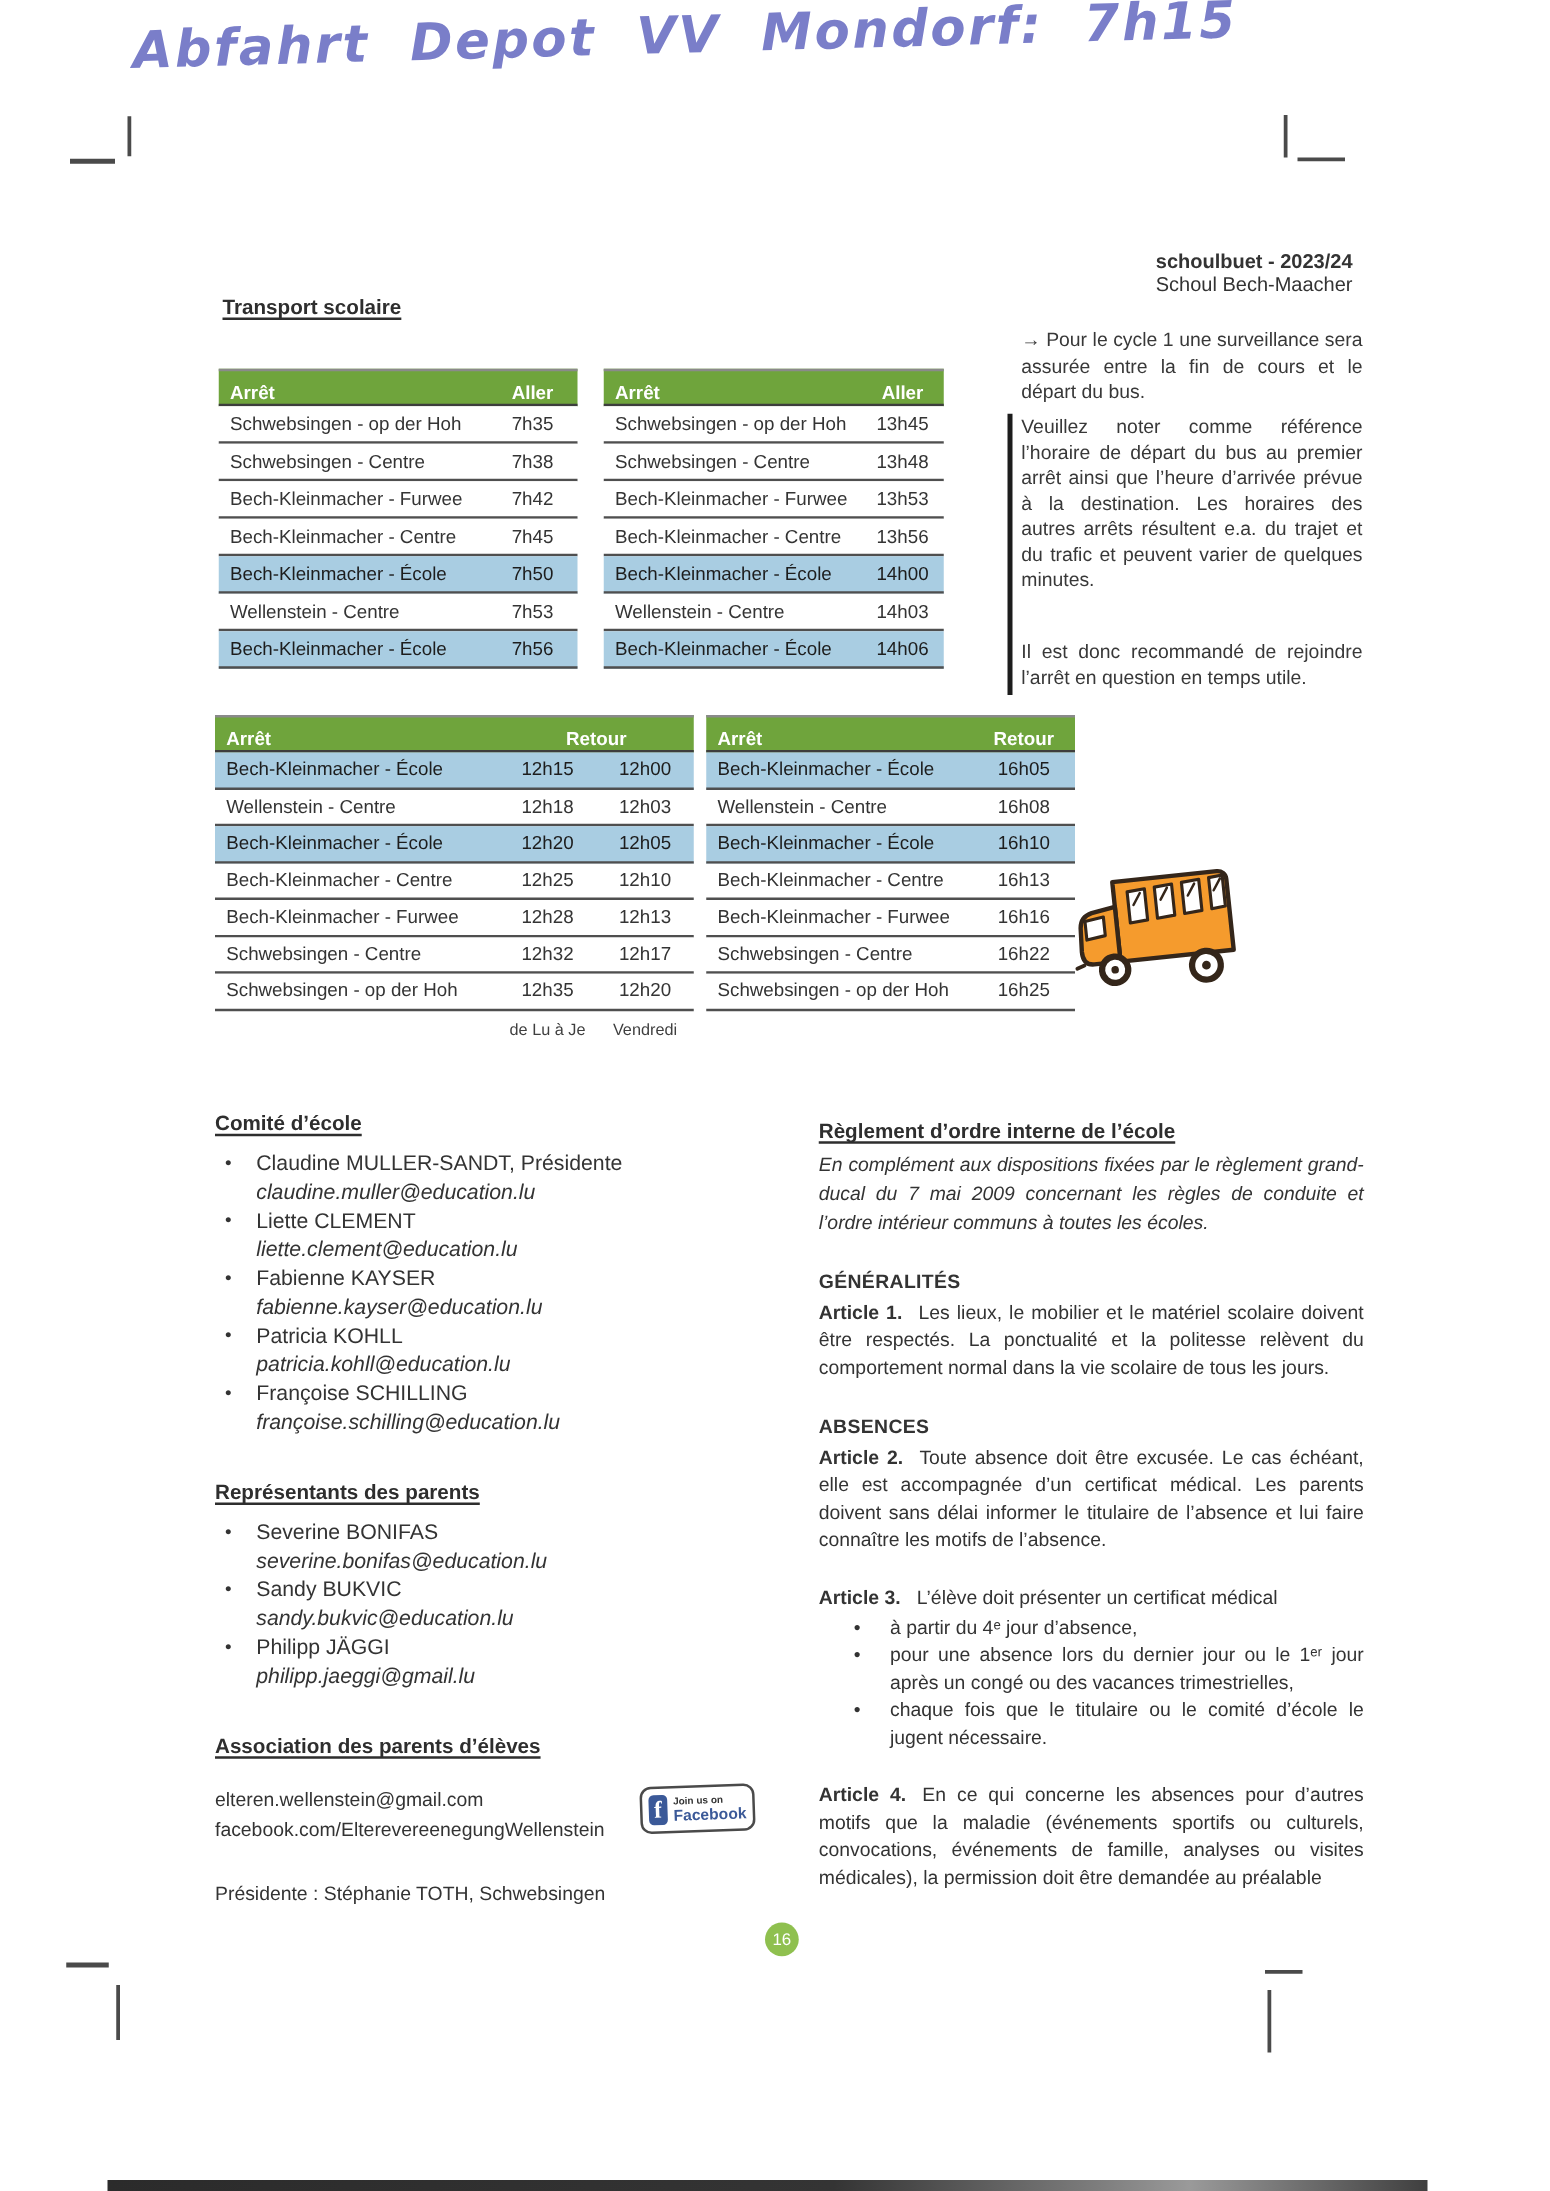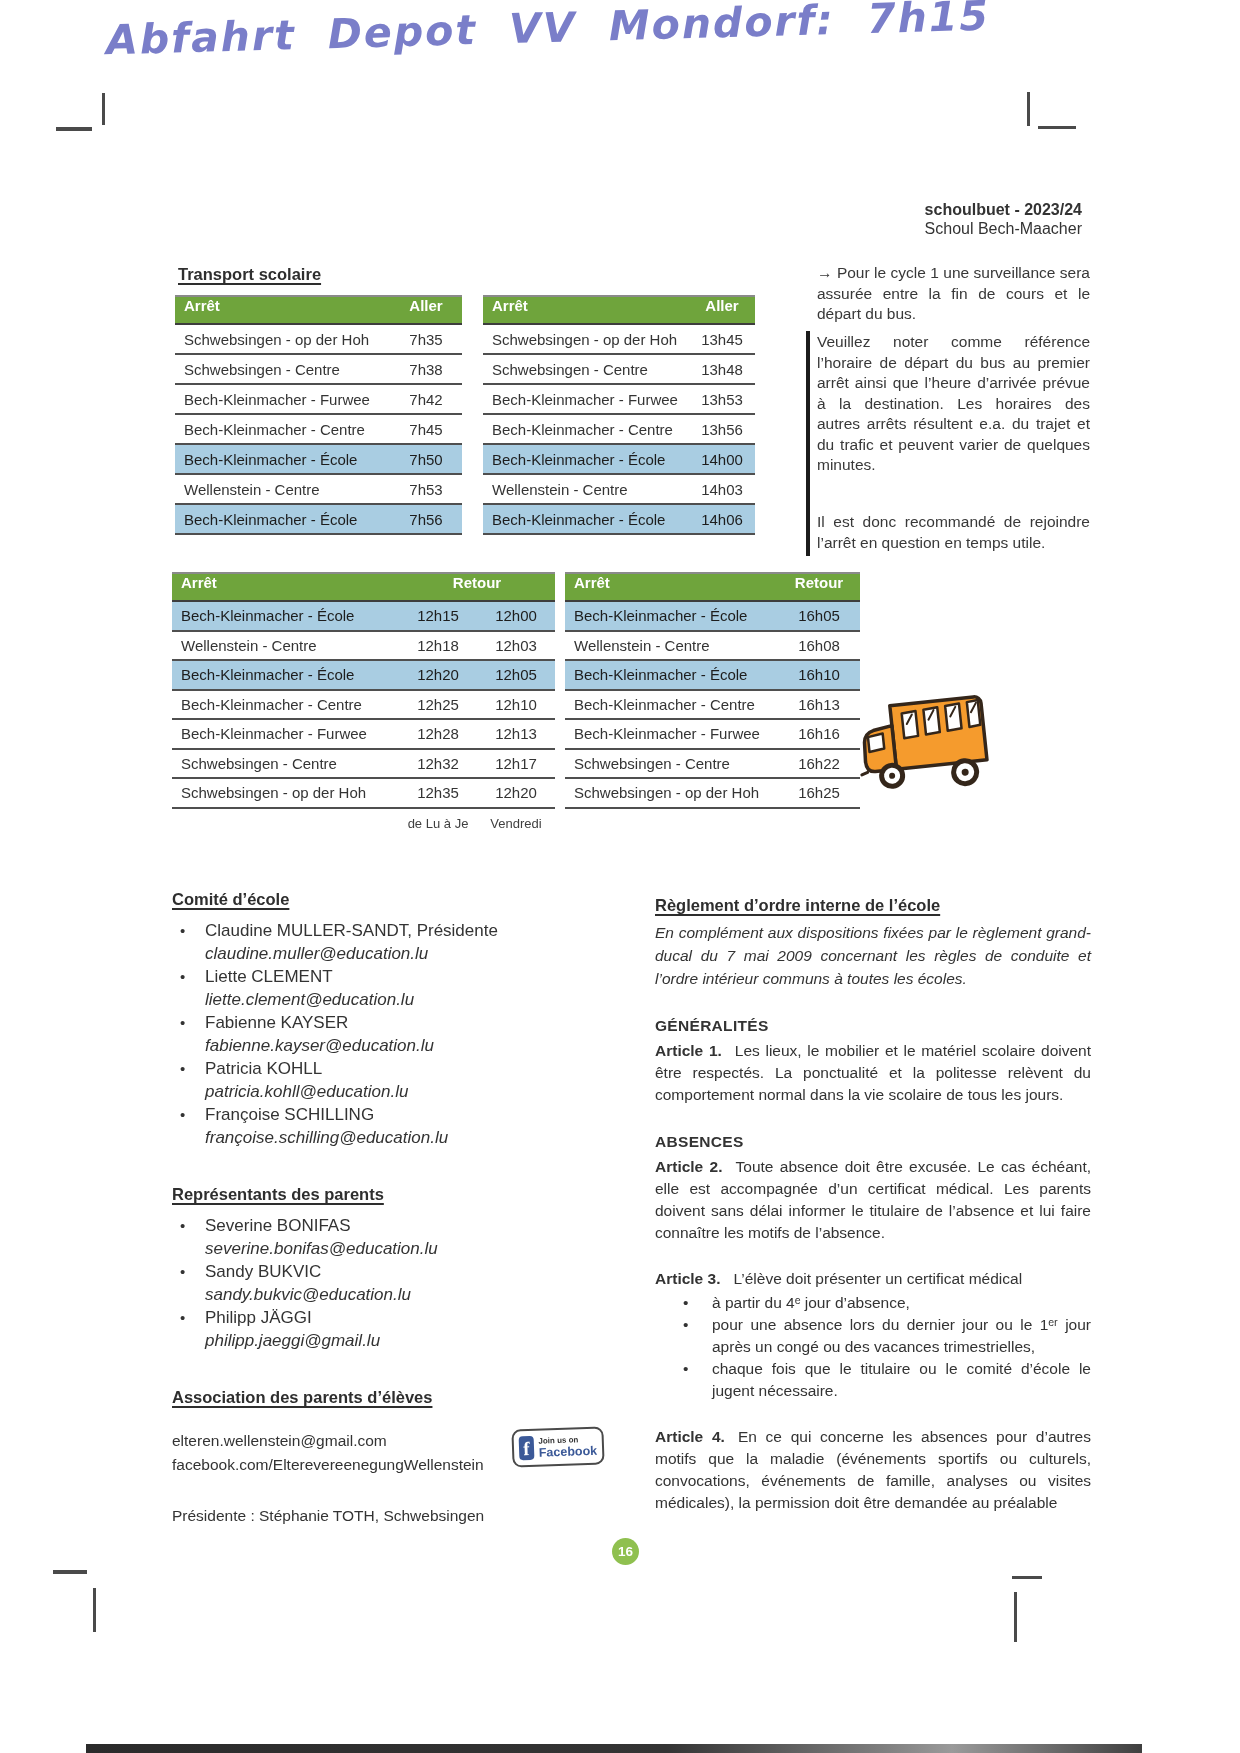--- a/index.html
+++ b/index.html
@@ -17,25 +17,25 @@
   .scan-strip{position:absolute;left:86px;top:1744px;width:1056px;height:9px;
     background:linear-gradient(90deg,#2b2b2b 0%,#343434 55%,#7d7d7d 75%,#9a9a9a 82%,#3f3f3f 100%)}
 
   
   .doc-header{position:absolute;right:158px;top:200px;text-align:right;font-size:16px;line-height:19px;color:#333}
   .doc-header .t{font-weight:700}
 
   .sec-heading{font-weight:700;font-size:16.5px;color:#2e2e2e;text-decoration:underline;
     text-decoration-thickness:2px;text-underline-offset:3px}
 
-  .transport-heading{position:absolute;left:178px;top:265px}
+  .transport-heading{position:absolute;left:178px;top:237px}
 
   
   .bus-table{position:absolute;font-size:15px;color:#343434}
-  .bt-header{display:flex;align-items:flex-start;background:#6fa43c;color:#fff;font-weight:700;
+  .bt-header{display:flex;align-items:flex-end;background:#6fa43c;color:#fff;font-weight:700;
     height:30px;border-bottom:2px solid #3d3d3d;border-top:2px solid #8a8a8a}
   .bt-row{display:flex;align-items:center;height:30px;background:#fff;border-bottom:2px solid #4f4f4f}
   .rt .bt-row{height:29.5px}
   .bt-row.hl{background:#a9cde2;font-weight:400;color:#1d1d1d}
   .cell-stop{flex:1;padding-left:9px;white-space:nowrap;overflow:hidden}
   .cell-time{text-align:center;white-space:nowrap}
   #t1 .cell-time{width:72px}
   #t2 .cell-time{width:66px}
   #t3 .cell-time{width:78px}
   #t3 .cell-time2{width:156px;text-align:center}
@@ -79,21 +79,21 @@
   .reg-intro{font-style:italic;text-align:justify;line-height:23px;margin-top:6px}
   .reg-sub{font-weight:700;margin-top:27px;letter-spacing:.3px}
   .article{text-align:justify;line-height:22px;margin-top:5px}
   .article.gap{margin-top:24px}
   .article b{margin-right:13px}
   .reg-bullets{margin-top:2px}
   .reg-bullet{position:relative;padding-left:57px;line-height:22px;text-align:justify}
   .reg-bullet::before{content:"•";position:absolute;left:28px;top:0}
 
   .page-badge{position:absolute;left:612px;top:1538px;width:27px;height:27px;border-radius:50%;
-    background:#8fc04f;color:#fff;font-weight:700;font-size:13.5px;display:flex;
+    background:#8fc04f;color:#fff;font-weight:400;font-size:13.5px;display:flex;
     align-items:center;justify-content:center}
 </style>
 </head>
 <body>
 
 <div class="page">
 
   <div class="handwriting">Abfahrt Depot VV Mondorf: 7h15</div>
 
   <div class="mark" style="left:56px;top:127px;width:36px;height:4px"></div>

